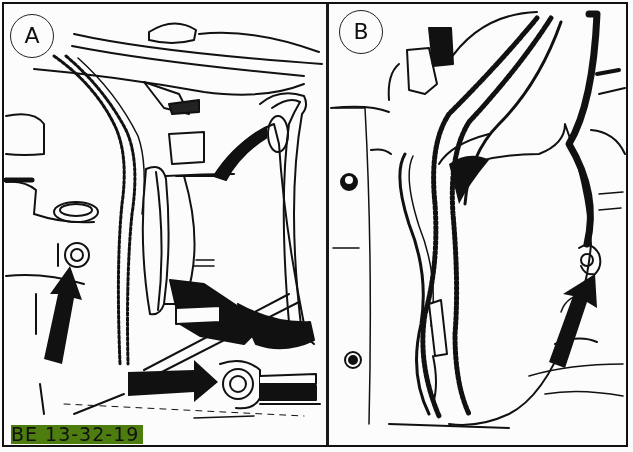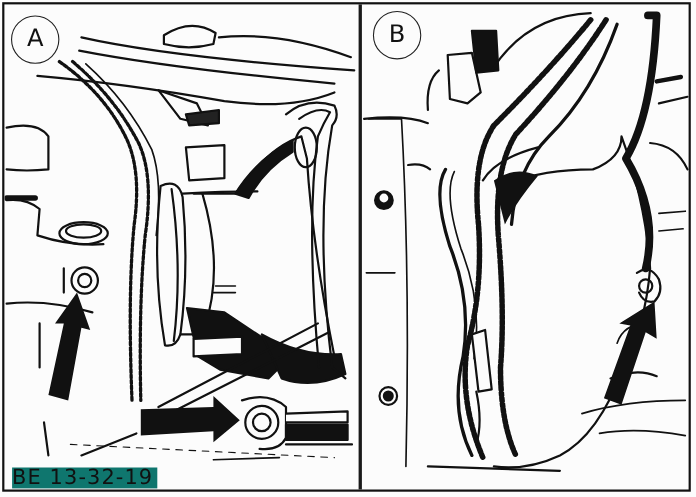--- a/index.html
+++ b/index.html
@@ -8,21 +8,21 @@
     .frame { position: absolute; left: 2px; top: 2px; width: 626px; height: 445px; border: 2px solid #111; box-sizing: border-box; }
     .panel { position: absolute; top: 4px; height: 441px; overflow: hidden; }
     .panel-a { left: 4px; width: 322px; }
     .panel-b { left: 329px; width: 298px; }
     .divider { position: absolute; left: 326px; top: 4px; width: 3px; height: 441px; background: #1a1a1a; }
     .panel svg { position: absolute; left: 0; top: 0; }
     .label-circle { position: absolute; width: 44px; height: 44px; border: 1.5px solid #222; border-radius: 50%; display: flex; align-items: center; justify-content: center; background: #fcfcfc; box-sizing: border-box; }
     .label-circle span { font-family: "DejaVu Sans", sans-serif; font-size: 22px; color: #111; line-height: 1; }
     .label-a { left: 6px; top: 10px; }
     .label-b { left: 10px; top: 6px; }
-    .ref-code { position: absolute; left: 7px; top: 421px; font-family: "DejaVu Sans", sans-serif; font-size: 19px; letter-spacing: 1px; color: #111; background: #0f766e; padding-right: 4px; line-height: 1; }
+    .ref-code { position: absolute; left: 7px; top: 421px; font-family: "DejaVu Sans", sans-serif; font-size: 19px; letter-spacing: 1px; color: #111; background: #4d7c0f; padding-right: 4px; line-height: 1; }
   </style>
 </head>
 <body>
 
 <div class="figure">
   <div class="frame"></div>
 
   <div class="panel panel-a">
     <svg width="322" height="441" viewBox="0 0 322 441">
       <g fill="none" stroke="#111" stroke-width="2" stroke-linecap="round" stroke-linejoin="round">

